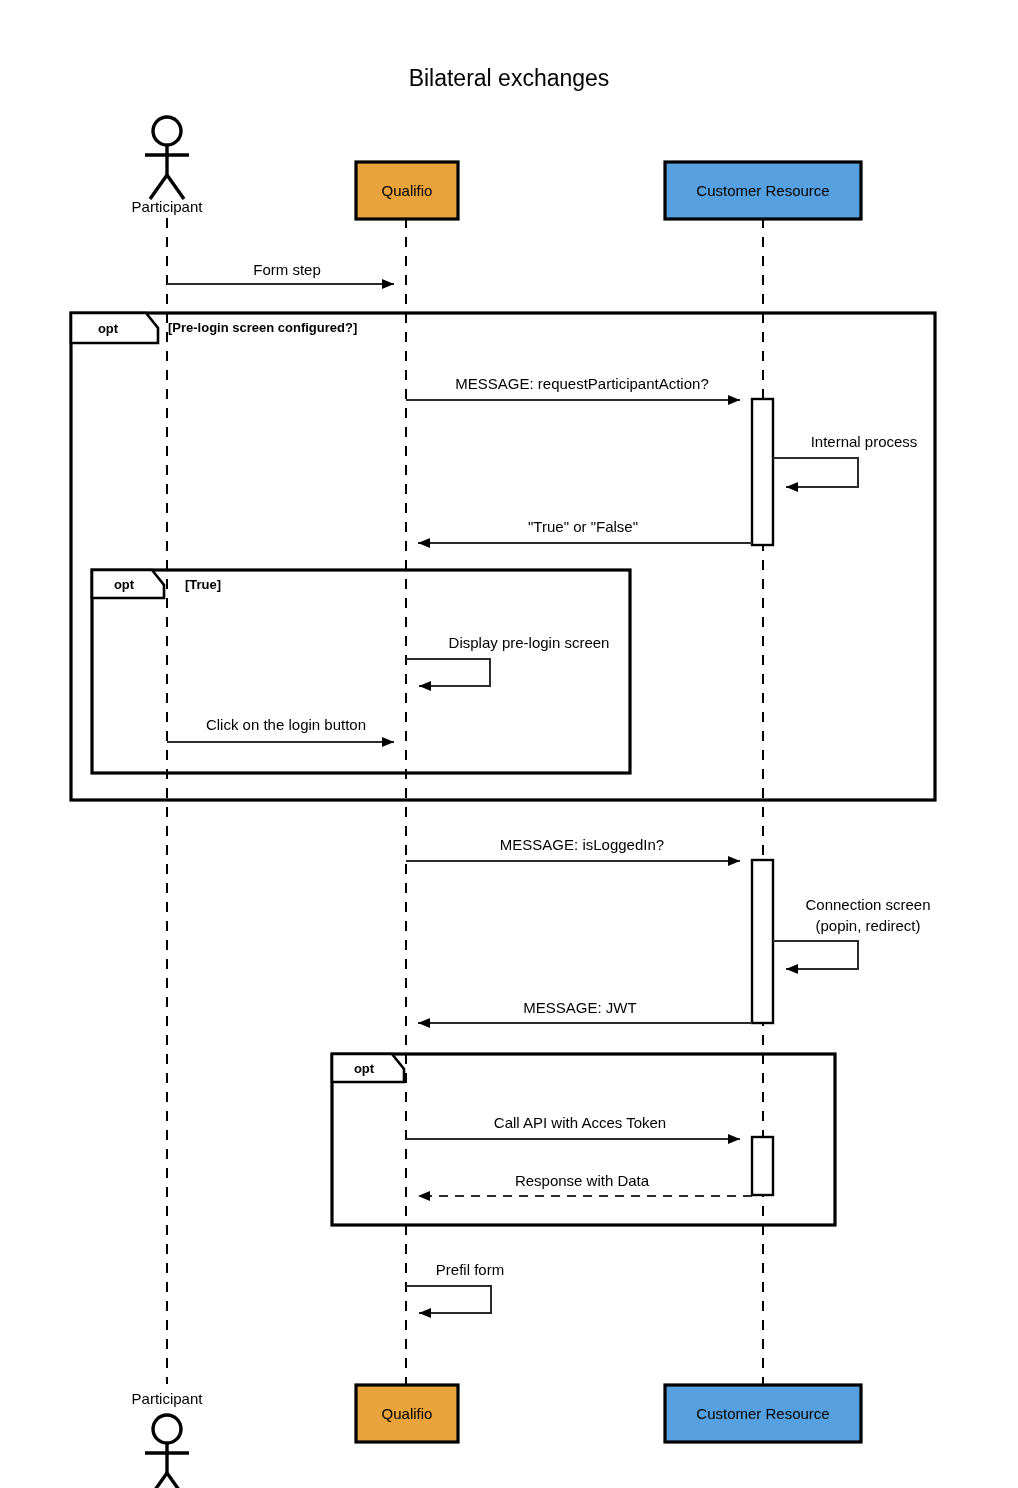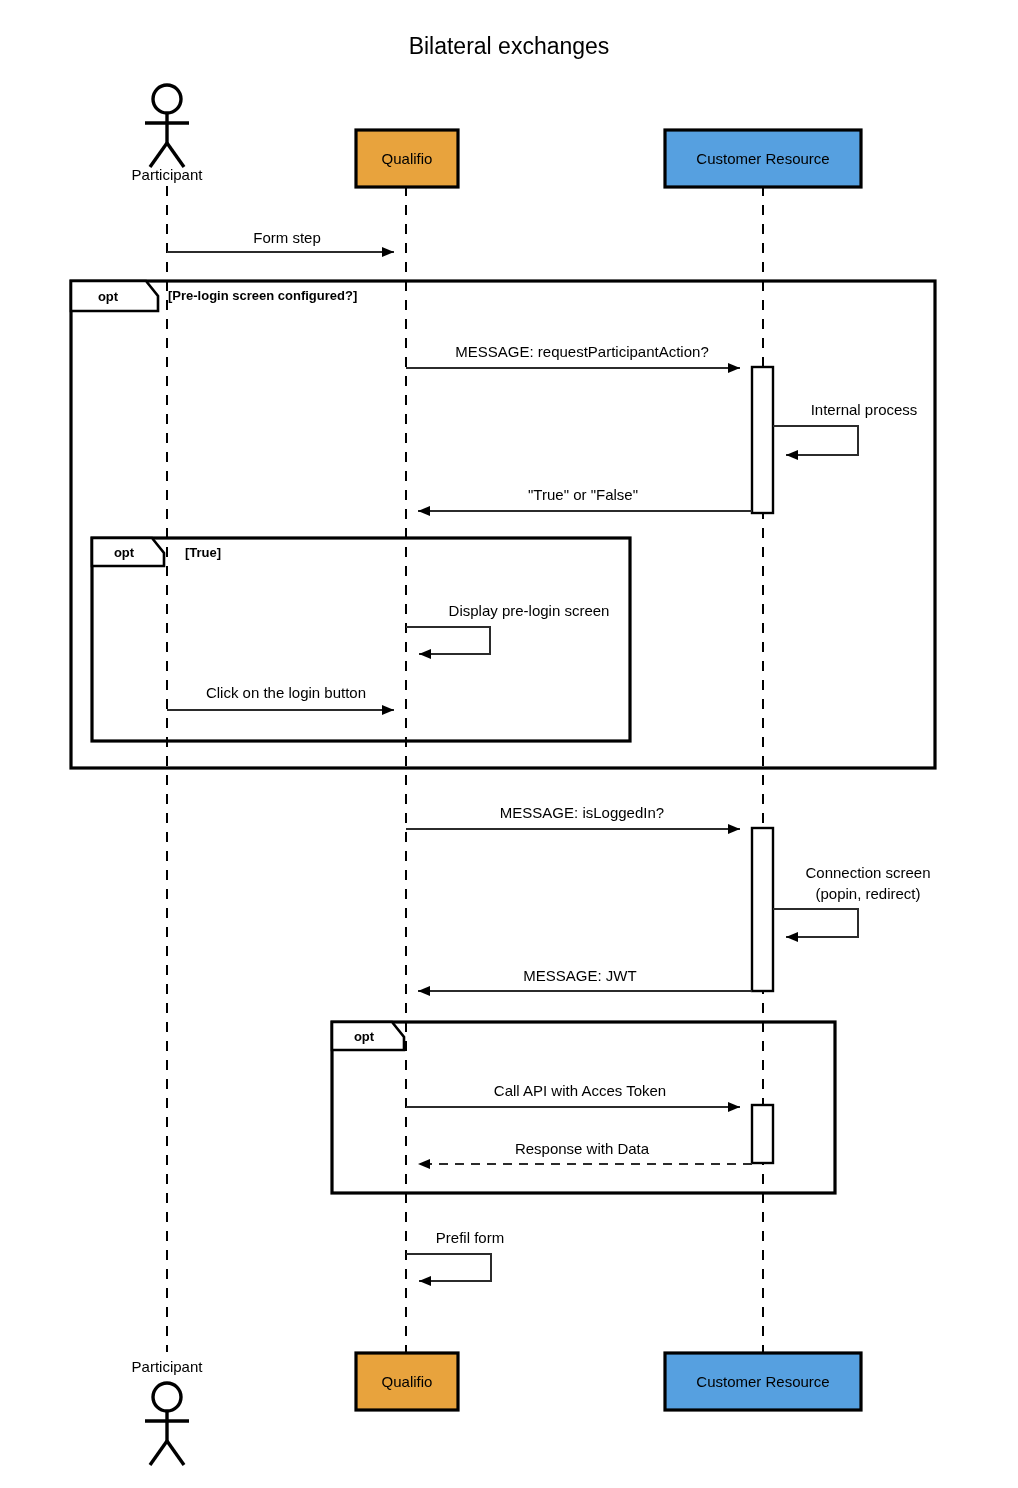--- a/index.html
+++ b/index.html
@@ -12,20 +12,21 @@
     font-family: "Liberation Sans", sans-serif;
     width: 1018px;
     height: 1488px;
     overflow: hidden;
     position: relative;
   }
   #diagram-root {
     position: relative;
     width: 1018px;
     height: 1176px;
+    margin-top: 32px;
   }
   svg.seq-canvas {
     position: absolute;
     top: 0;
     left: 0;
     width: 1018px;
     height: 1488px;
     display: block;
   }
   .txt {

